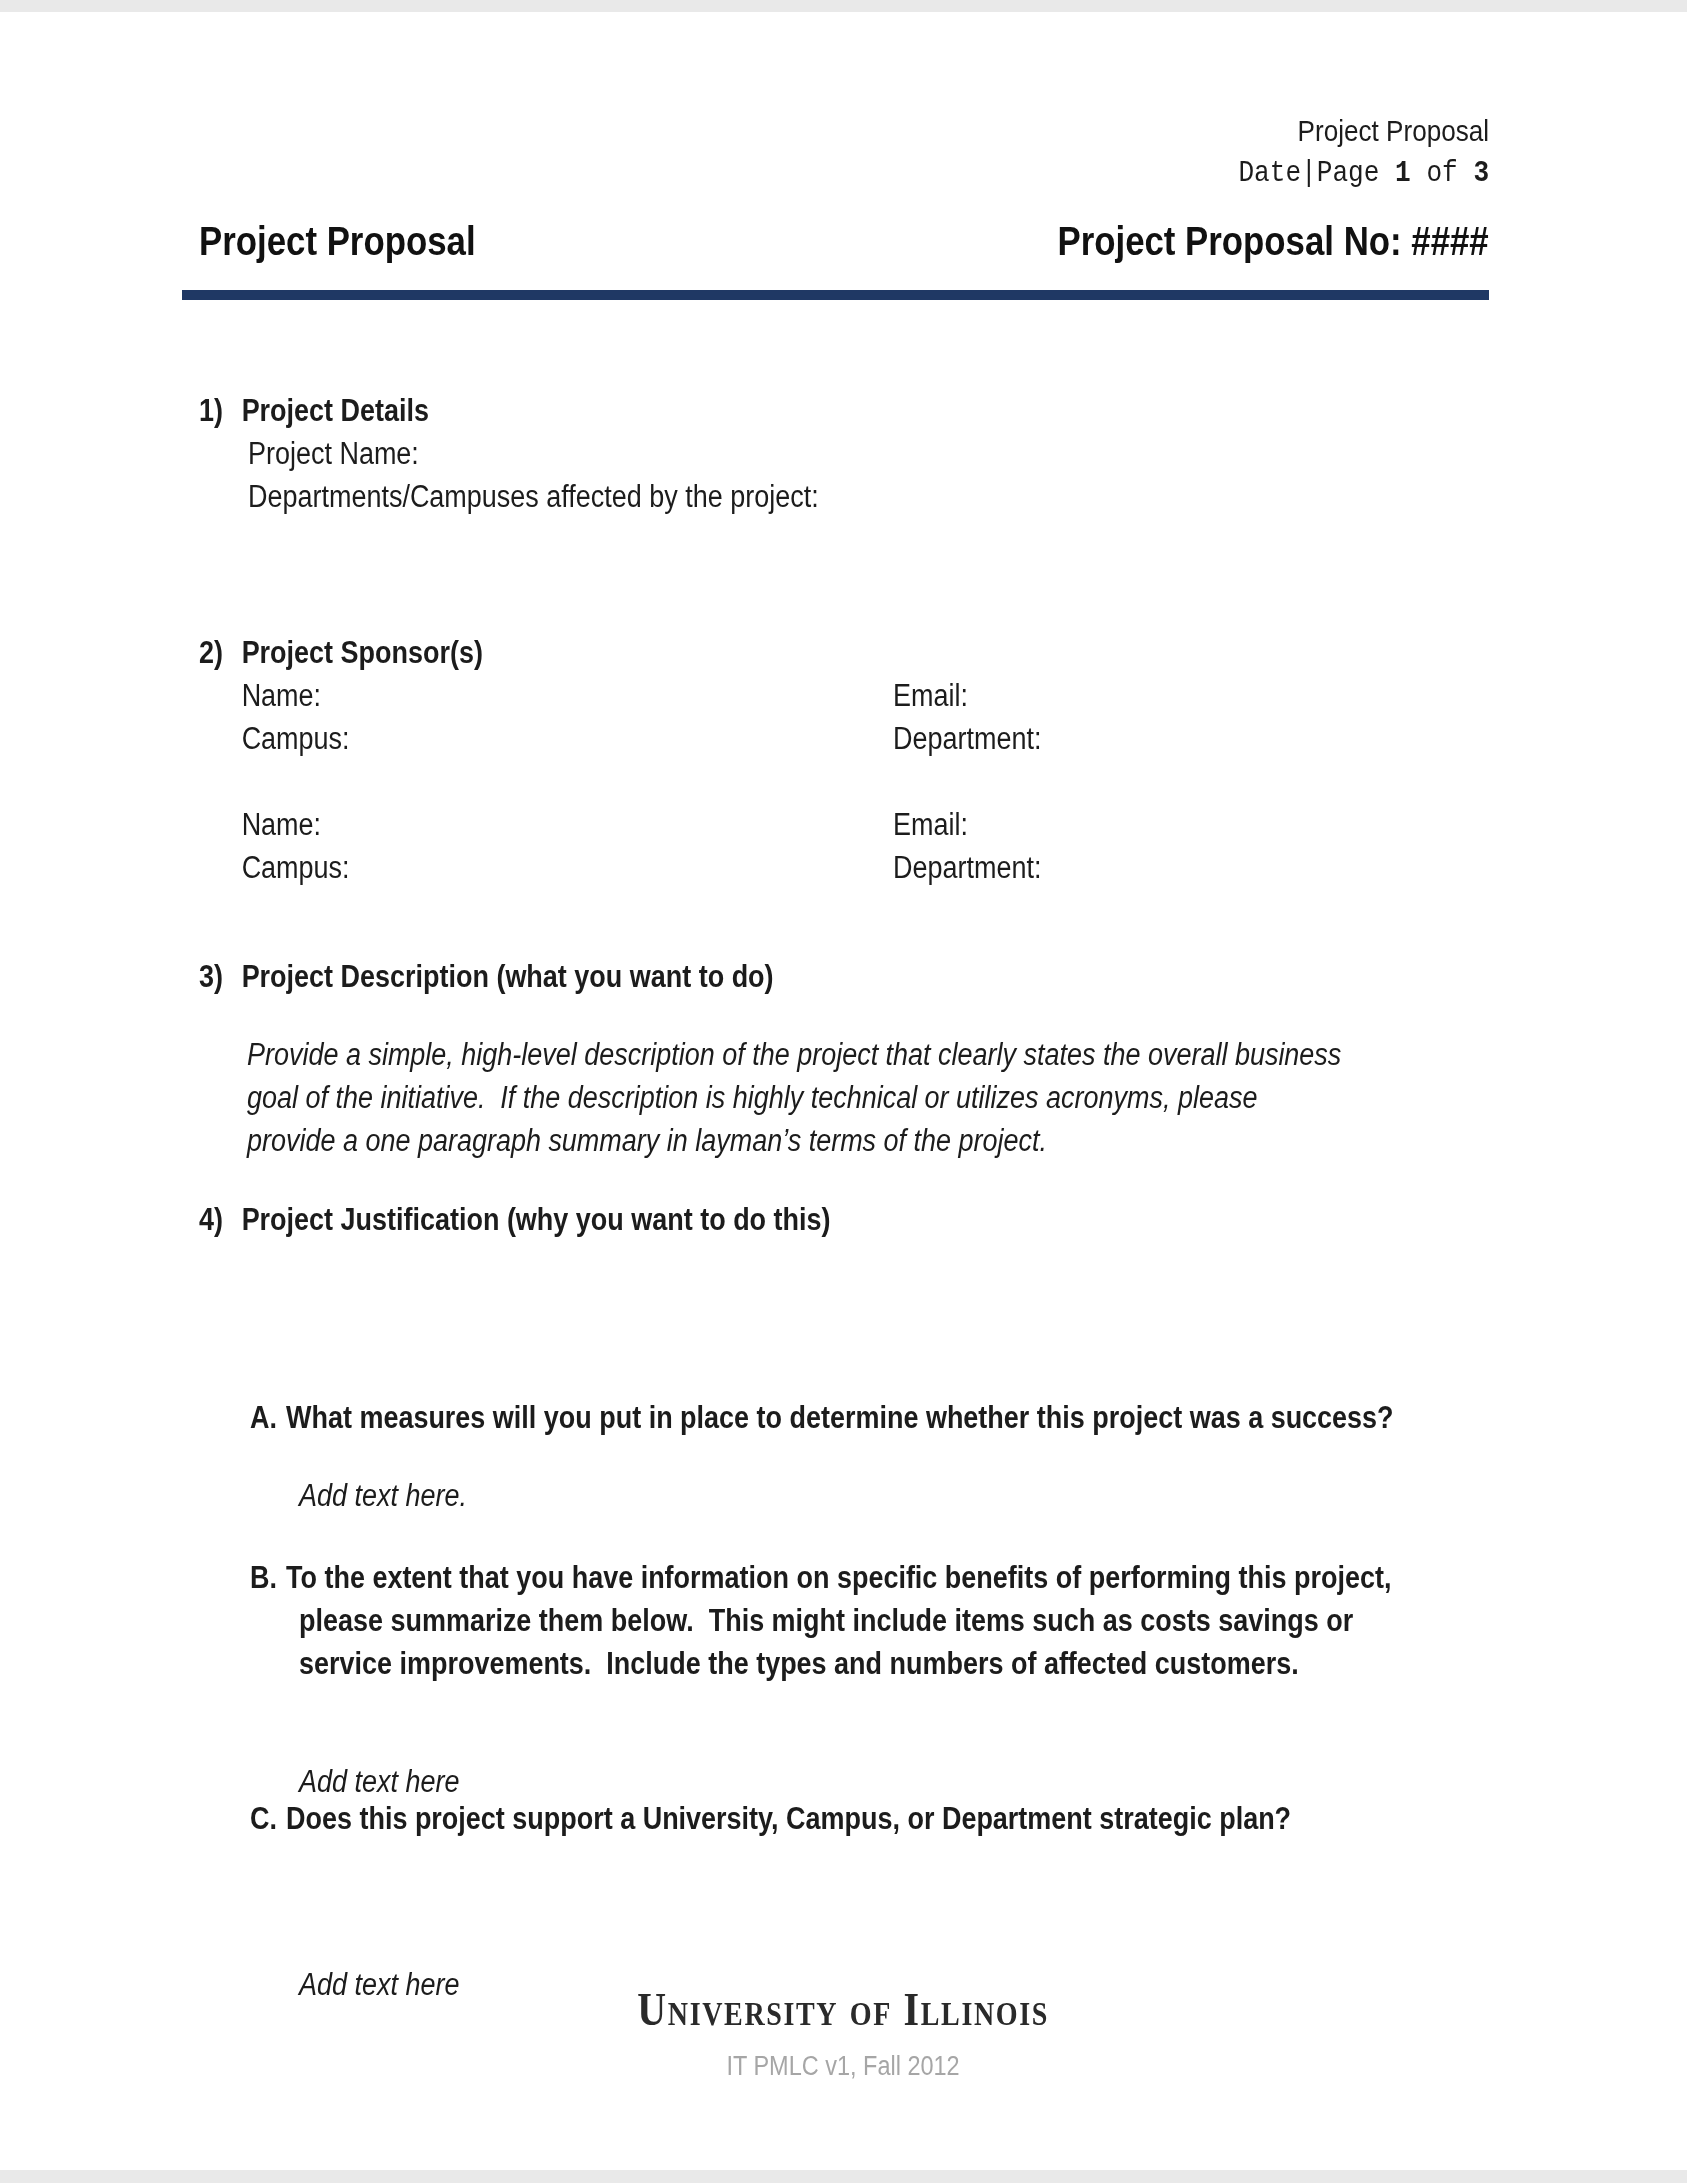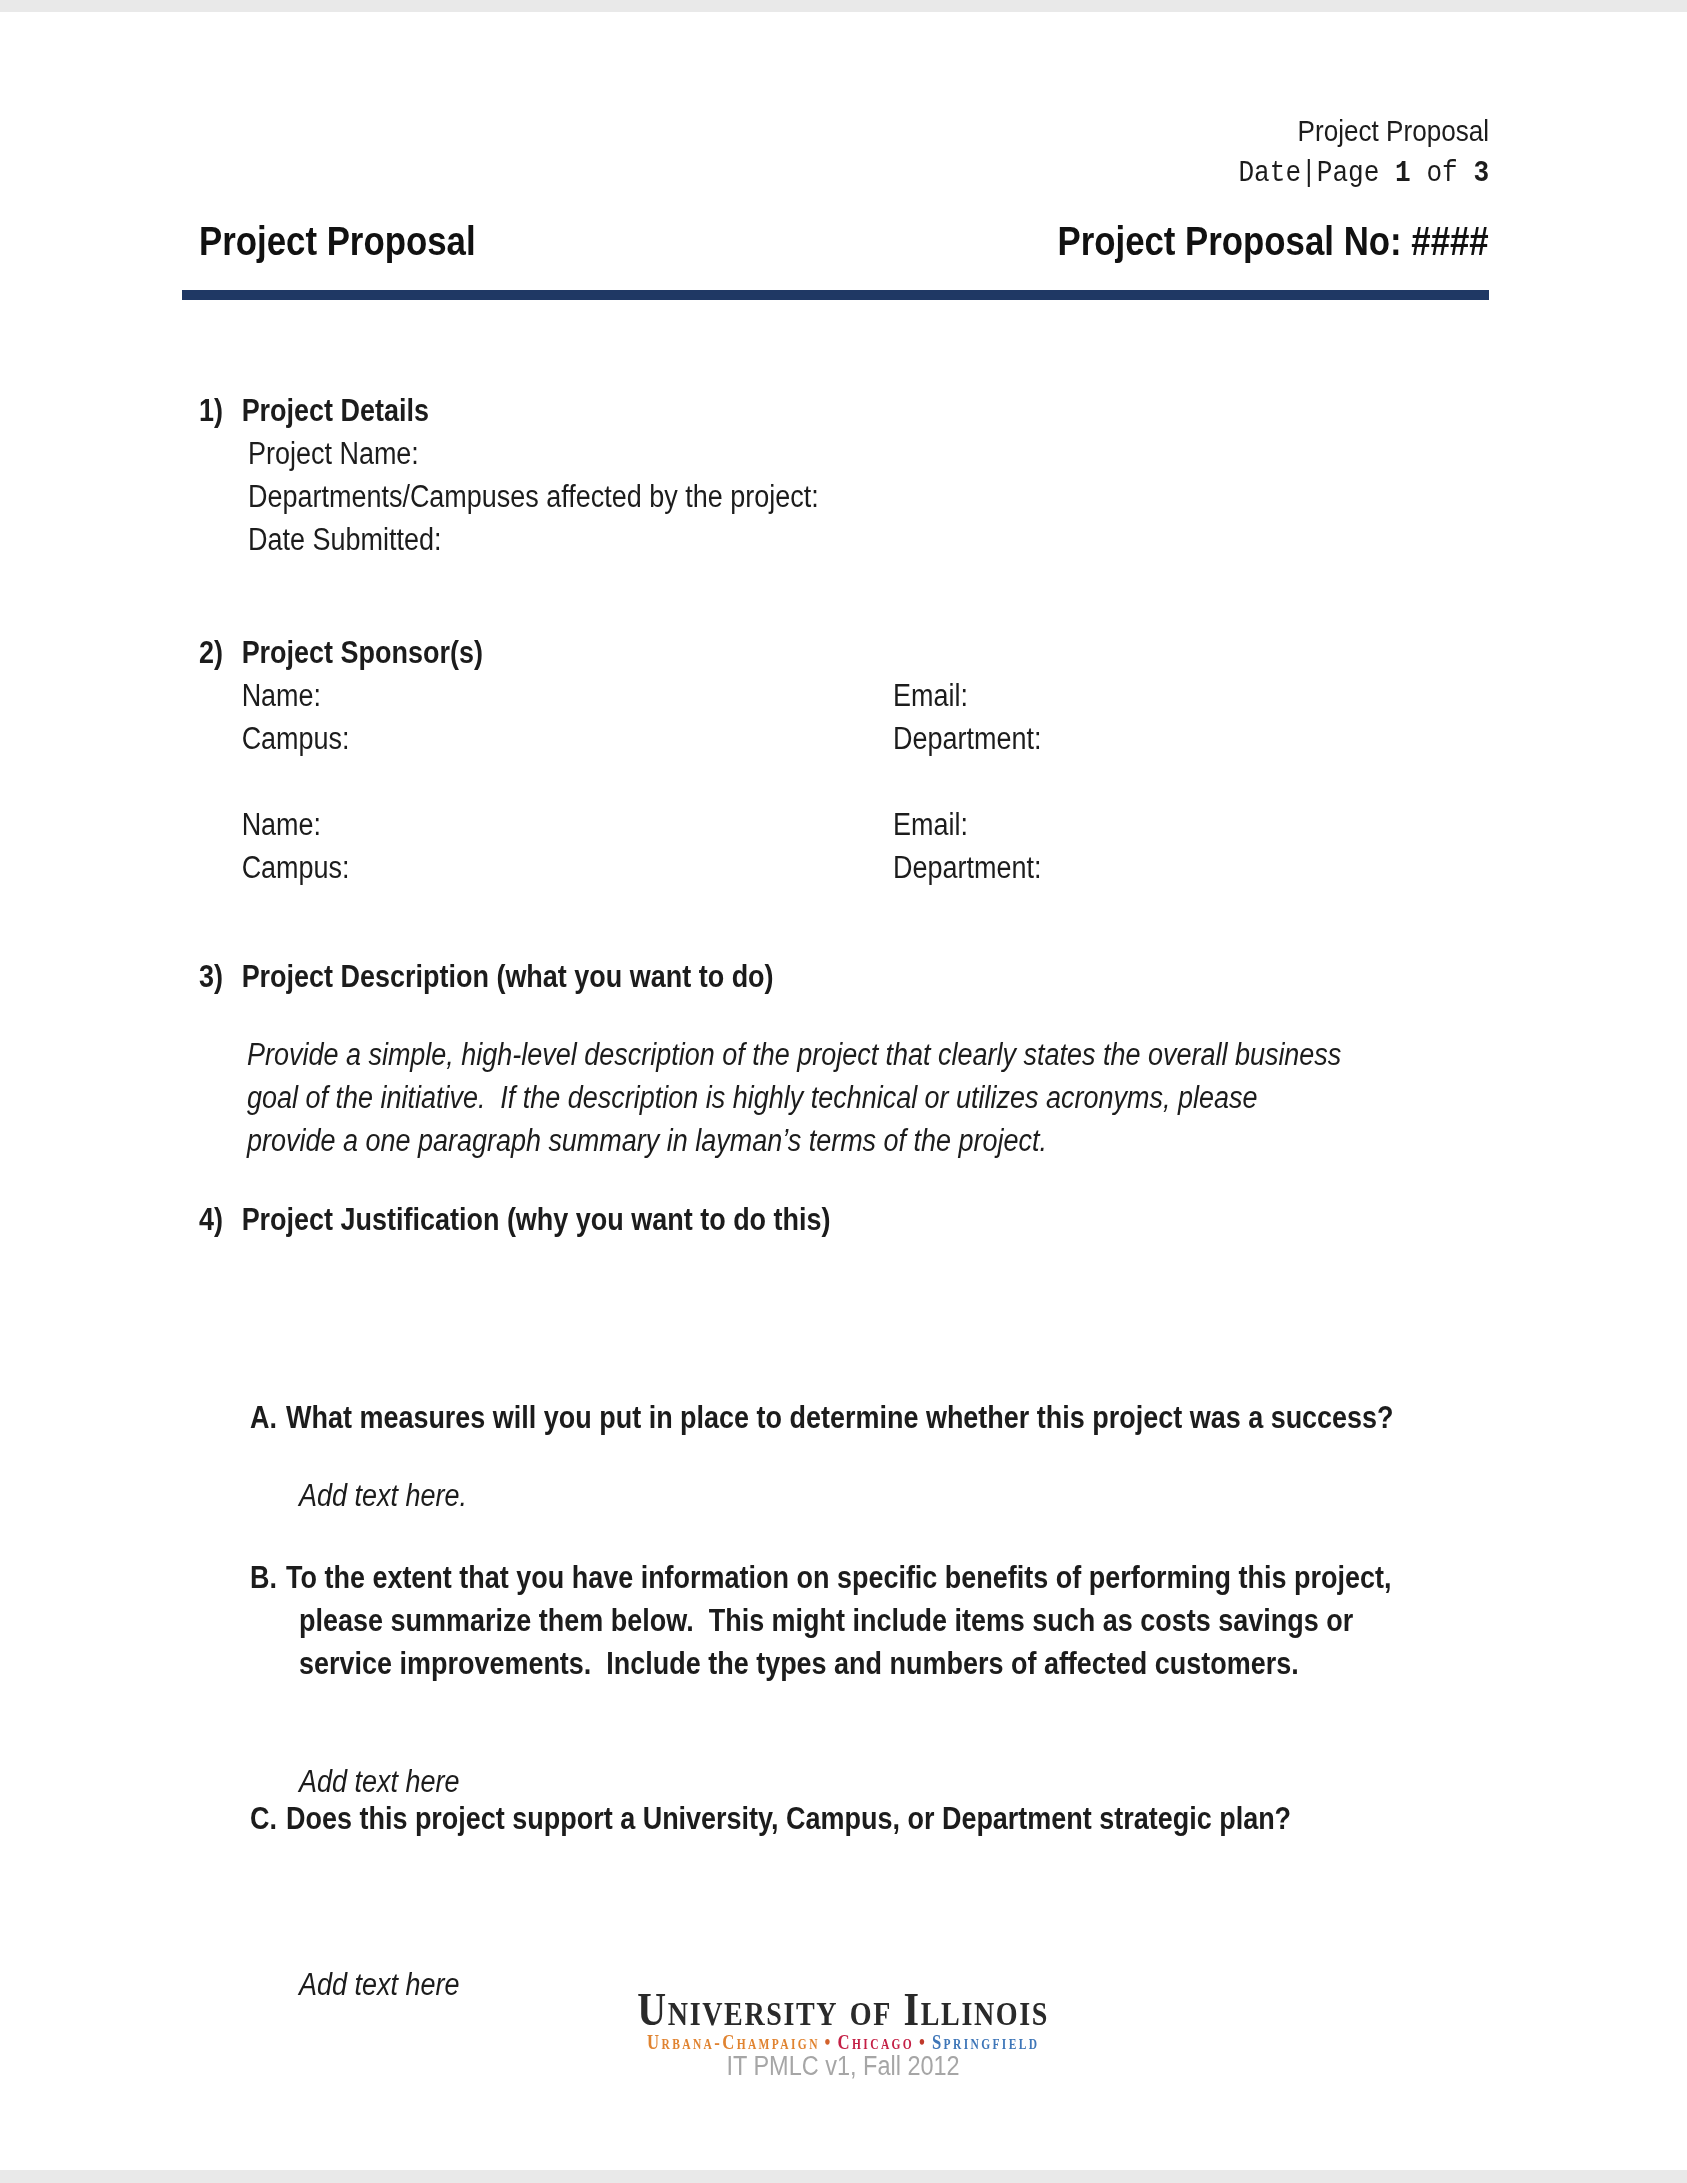--- a/index.html
+++ b/index.html
@@ -94,23 +94,20 @@
     <div class="ln">
       <span class="num t">1)</span>
       <span class="t b indent1">Project Details</span>
     </div>
     <div class="ln indent1">
       <span class="t">Project Name:</span>
     </div>
     <div class="ln indent1">
       <span class="t">Departments/Campuses affected by the project:</span>
     </div>
-    <div class="ln indent1">
-      <span class="t">Date Submitted:</span>
-    </div>
   </div>
 
   <div class="abs sec2">
     <div class="ln">
       <span class="num t">2)</span>
       <span class="t b indent1">Project Sponsor(s)</span>
     </div>
     <div class="ln">
       <span class="t indent1">Name:</span>
       <span class="col2 t">Email:</span>
@@ -183,21 +180,18 @@
       <span class="t b indent2">Does this project support a University, Campus, or Department strategic plan?</span>
     </div>
   </div>
   <div class="abs phC ln">
     <span class="t i">Add text here</span>
   </div>
 
   <div class="abs footer-logo">
     <span class="t t-c">University of Illinois</span>
   </div>
-  <div class="abs footer-campuses">
-    <span class="t t-c"><span class="campus-uc">Urbana-Champaign</span><span class="sep1">•</span><span class="campus-chi">Chicago</span><span class="sep2">•</span><span class="campus-spr">Springfield</span></span>
-  </div>
   <div class="abs footer-version">
     <span class="t t-c">IT PMLC v1, Fall 2012</span>
   </div>
 
 </div>
 
 
 </body></html>

